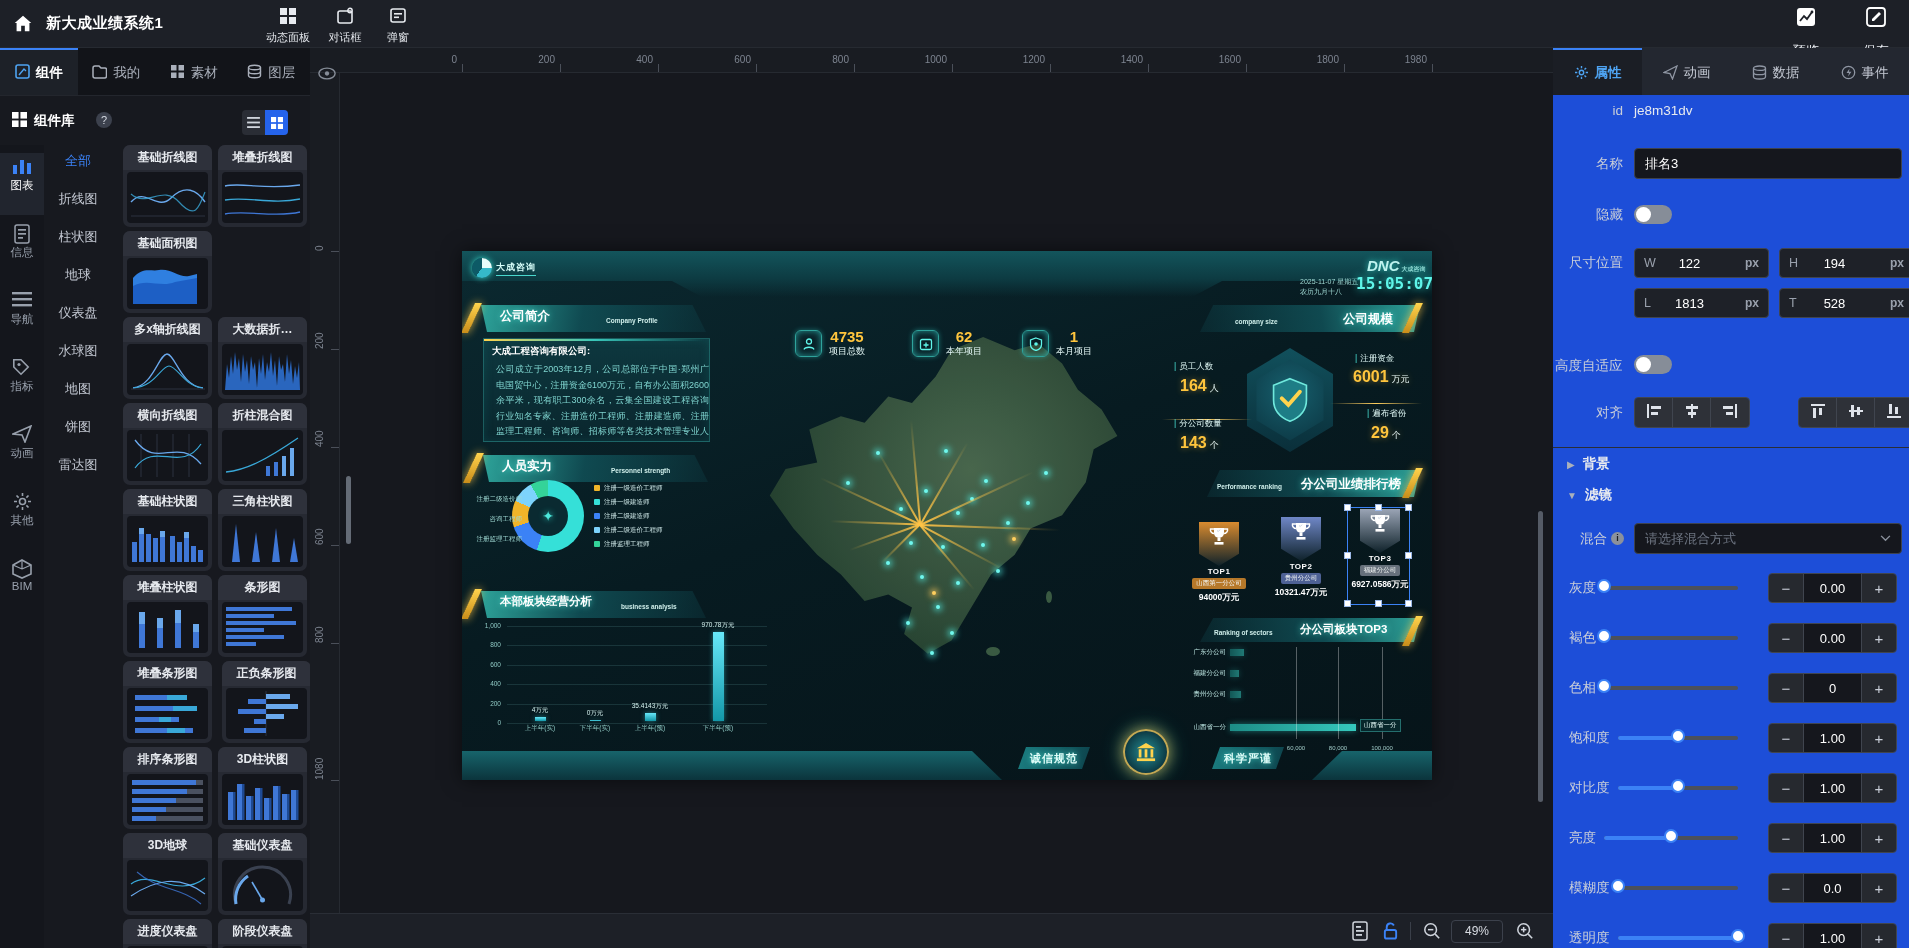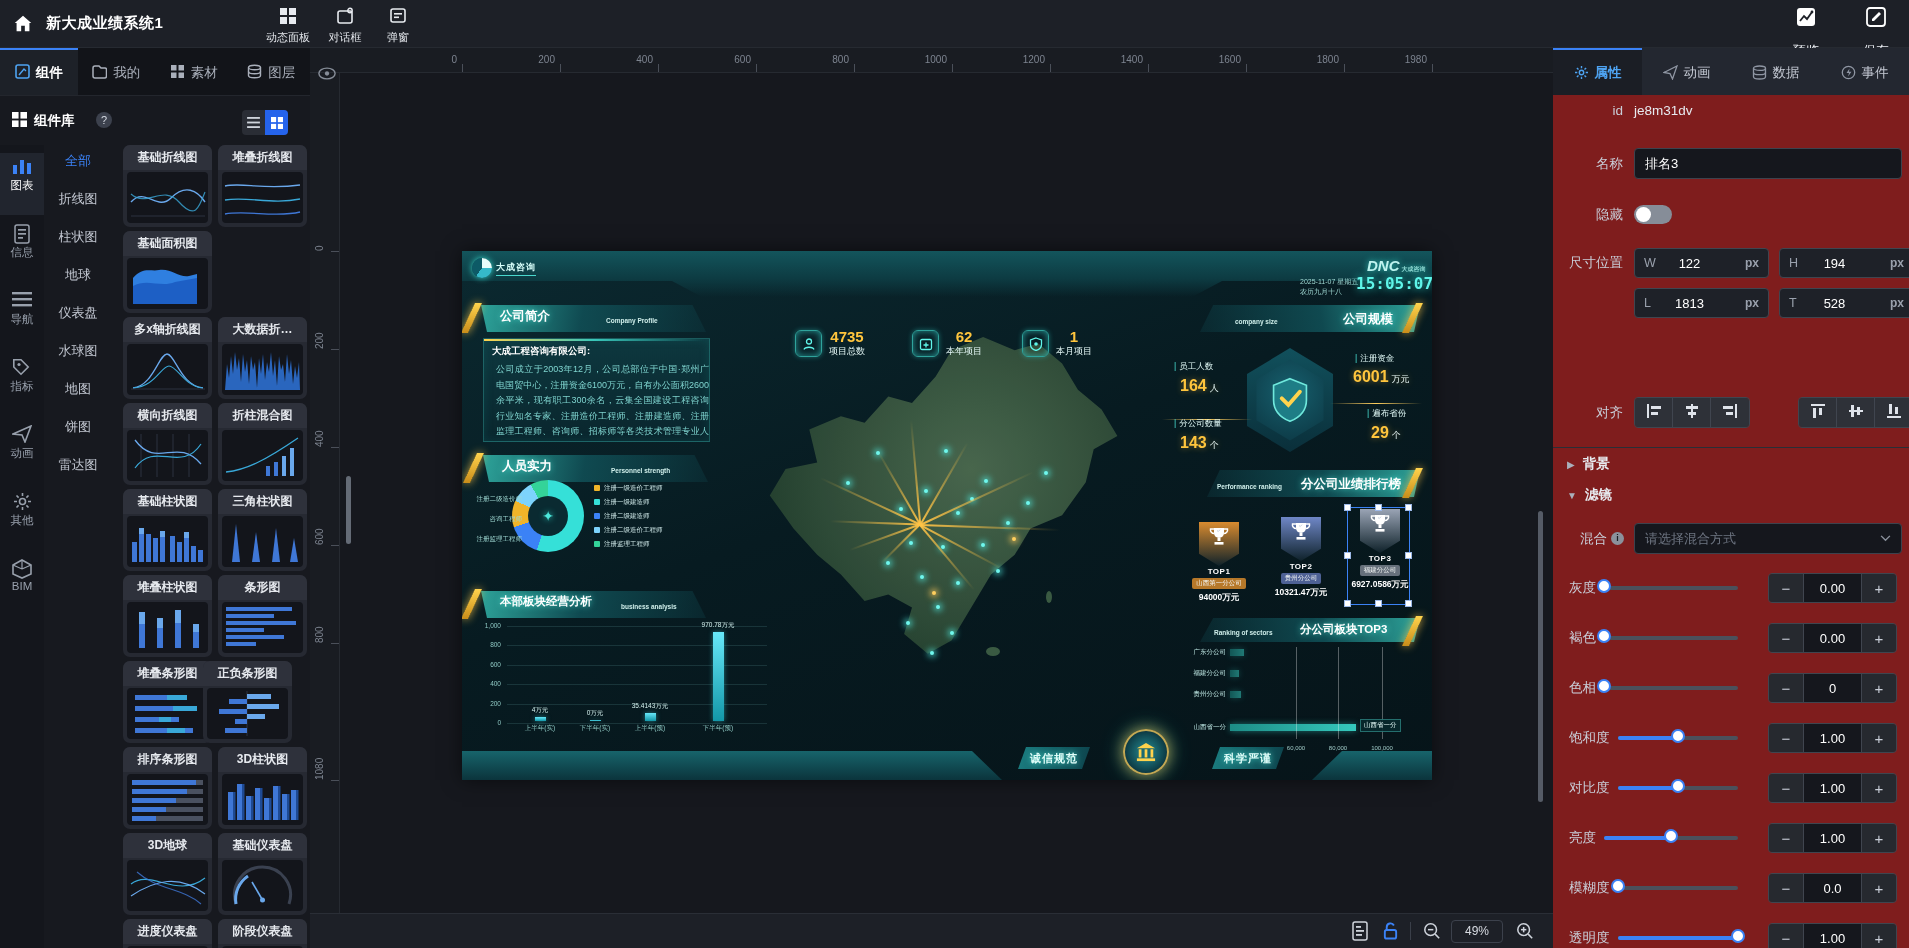--- a/index.html
+++ b/index.html
@@ -128,21 +128,21 @@
   .sec-grid{position:absolute;width:1px;background:rgba(255,255,255,.32);}
   .sec-bar{position:absolute;height:7px;background:linear-gradient(90deg,#1d8c86,#35c9bd);box-shadow:0 0 6px rgba(50,200,190,.5);}
   .sec-tag{position:absolute;font-size:6.5px;color:#eafffd;background:rgba(8,40,46,.9);border:1px solid rgba(80,220,210,.4);padding:1px 3px;white-space:nowrap;}
   .sec-xlab{position:absolute;font-size:6px;color:#9fc9c6;transform:translateX(-50%);}
 
   .foot-strip{position:absolute;background:linear-gradient(180deg,#17646b,#0b343c);box-shadow:0 -1px 6px rgba(60,220,210,.35);}
   .badge{position:absolute;height:22px;line-height:22px;padding:0 12px;background:linear-gradient(100deg,#1b7d80,#0d434c);clip-path:polygon(8px 0,100% 0,calc(100% - 8px) 100%,0 100%);color:#dffdf9;font-size:11px;font-weight:bold;letter-spacing:1px;text-shadow:0 0 6px rgba(80,240,225,.8);}
   .emblem{position:absolute;width:46px;height:46px;border-radius:50%;background:radial-gradient(circle,#1b6a72 30%,#0d3a44 70%);border:2px solid rgba(255,205,90,.75);box-shadow:0 0 14px rgba(255,200,80,.6),0 0 22px rgba(50,210,200,.45);display:flex;align-items:center;justify-content:center;}
 
   
-  .right{position:absolute;left:1553px;top:48px;width:356px;height:900px;background:#7f1d1d;}
+  .right{position:absolute;left:1553px;top:48px;width:356px;height:900px;background:#1d4ed8;}
   .rtabs{position:absolute;left:0;top:0;width:356px;height:47px;background:#232730;display:flex;}
   .rtab{flex:1;display:flex;align-items:center;justify-content:center;gap:6px;font-size:13.5px;color:#c3c8d2;cursor:pointer;border-top:2px solid transparent;}
   .rtab.active{background:#1b1e25;color:#4ea3f1;font-weight:bold;border-top:2px solid #3b82f6;}
   .rp-row{position:absolute;left:0;width:356px;display:flex;align-items:center;}
   .rp-label{width:70px;text-align:right;font-size:13.5px;color:#c9ced8;flex:none;}
   .rp-gap{width:11px;flex:none;}
   .rp-value{font-size:13.5px;color:#e7eaef;}
   .rp-input{width:268px;height:31px;background:#15171d;border:1px solid #3d424d;border-radius:4px;color:#fff;font-size:13px;padding:0 10px;outline:none;}
   .toggle{width:38px;height:19px;border-radius:10px;background:#868d98;position:relative;cursor:pointer;flex:none;}
   .toggle .knob{position:absolute;left:2px;top:2px;width:15px;height:15px;border-radius:50%;background:#fff;}
@@ -489,21 +489,21 @@
                 <rect x="8" y="18" width="62" height="5" fill="#3f77d6"></rect>
                 <rect x="46" y="18" width="24" height="5" fill="#39a8d8"></rect>
                 <rect x="8" y="29" width="44" height="5" fill="#3f77d6"></rect>
                 <rect x="32" y="29" width="12" height="5" fill="#39a8d8"></rect>
                 <rect x="8" y="40" width="58" height="5" fill="#3f77d6"></rect>
                 <rect x="40" y="40" width="18" height="5" fill="#39a8d8"></rect>
               </g>
             </svg>
           </span>
         </div>
-        <div class="card" style="left: 89px; top: 564px;">
+        <div class="card" style="left: 108px; top: 564px;">
           <span class="ctitle">正负条形图</span>
           <span class="cthumb">
             <svg width="81" height="51" viewBox="0 0 81 51">
               <line x1="40" y1="3" x2="40" y2="48" stroke="#2c3340"></line>
               <g fill="#6aa8ec">
                 <rect x="40" y="6" width="24" height="5"></rect>
                 <rect x="40" y="16" width="32" height="5"></rect>
                 <rect x="40" y="26" width="18" height="5"></rect>
               </g>
               <g fill="#3f77d6">
@@ -1025,20 +1025,27 @@
             <span class="du">px</span>
           </span>
           <span class="dimbox">
             <span class="dk">T</span>
             <span class="dv">528</span>
             <span class="du">px</span>
           </span>
         </span>
     </div>
 
+    <div class="rp-row" style="top:307px;align-items:flex-start;">
+      <span class="rp-label" style="text-align:left;padding-left:2px;width:70px;line-height:21px;">高度自适应</span>
+        <span class="rp-gap"></span>
+      <span class="toggle">
+          <span class="knob"></span>
+        </span>
+    </div>
 
     <div class="rp-row" style="top:349px;">
       <span class="rp-label">对齐</span>
         <span class="rp-gap"></span>
       <span class="alignbar">
           <span class="al-btn">
             <span><svg width="16" height="16" viewBox="0 0 16 16">
                 <rect x="1" y="1" width="2" height="14" fill="#dfe3ea"></rect>
                 <rect x="5" y="3" width="10" height="3" fill="#dfe3ea"></rect>
                 <rect x="5" y="9" width="7" height="3" fill="#dfe3ea"></rect>

